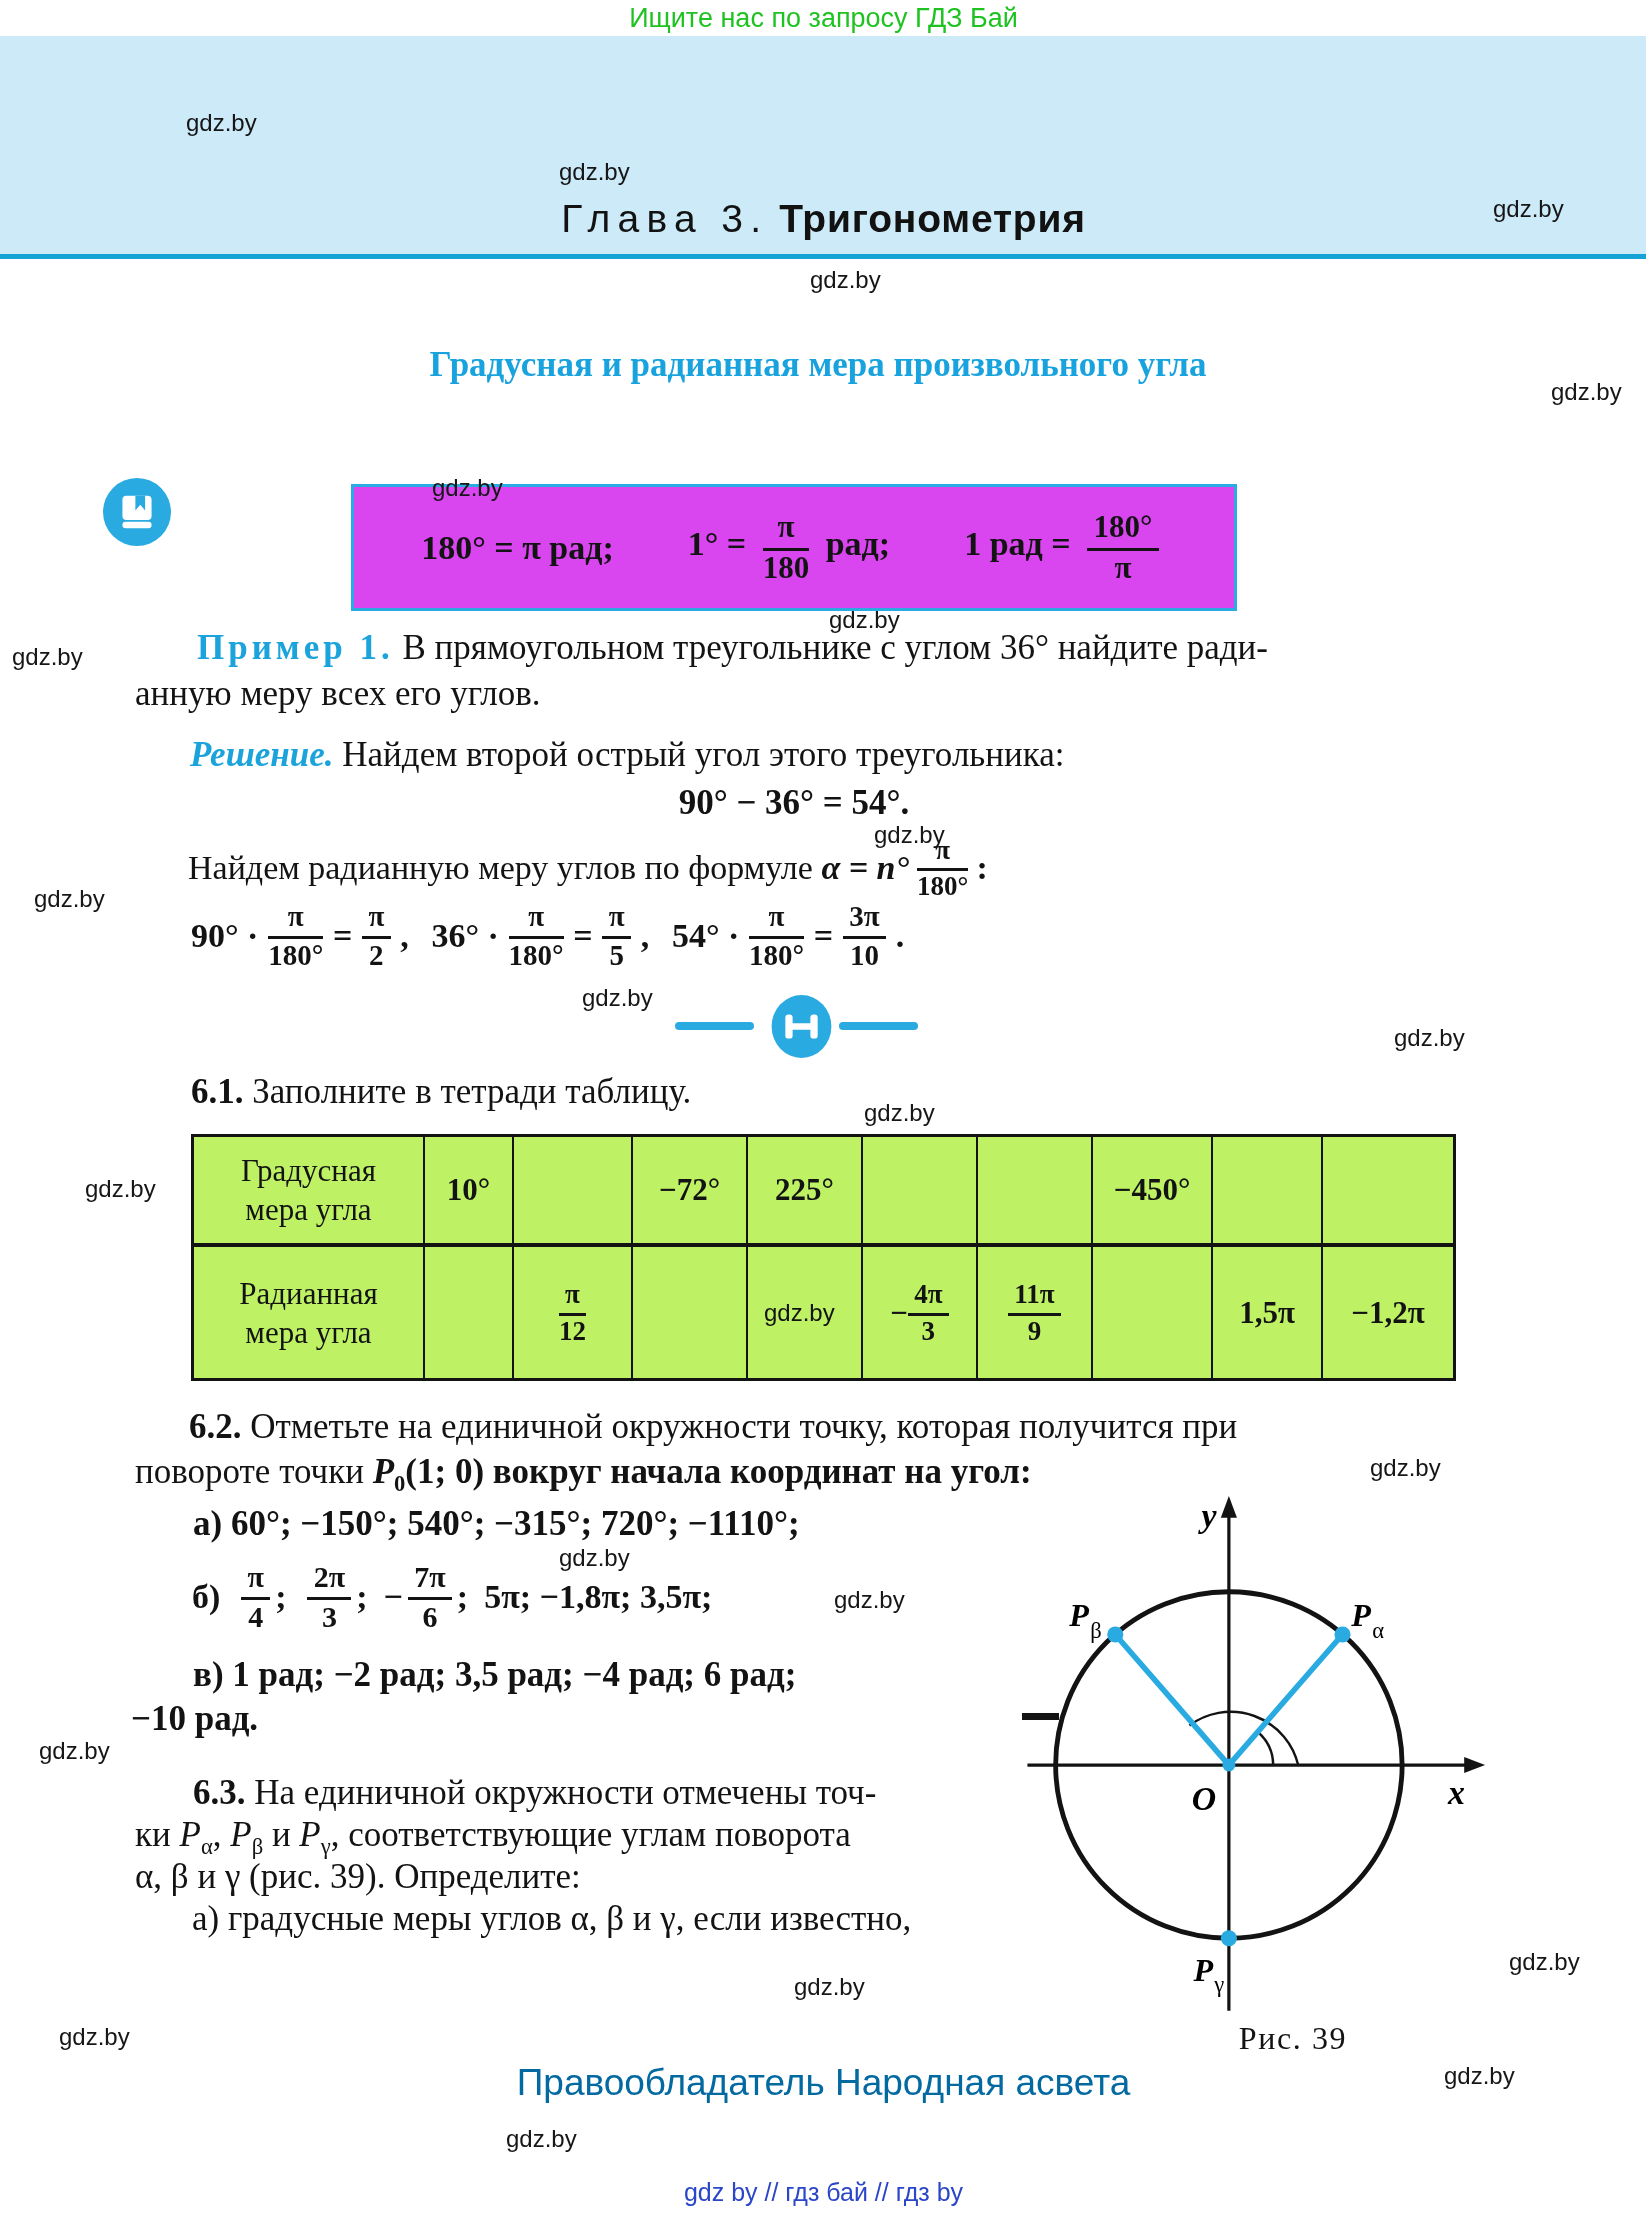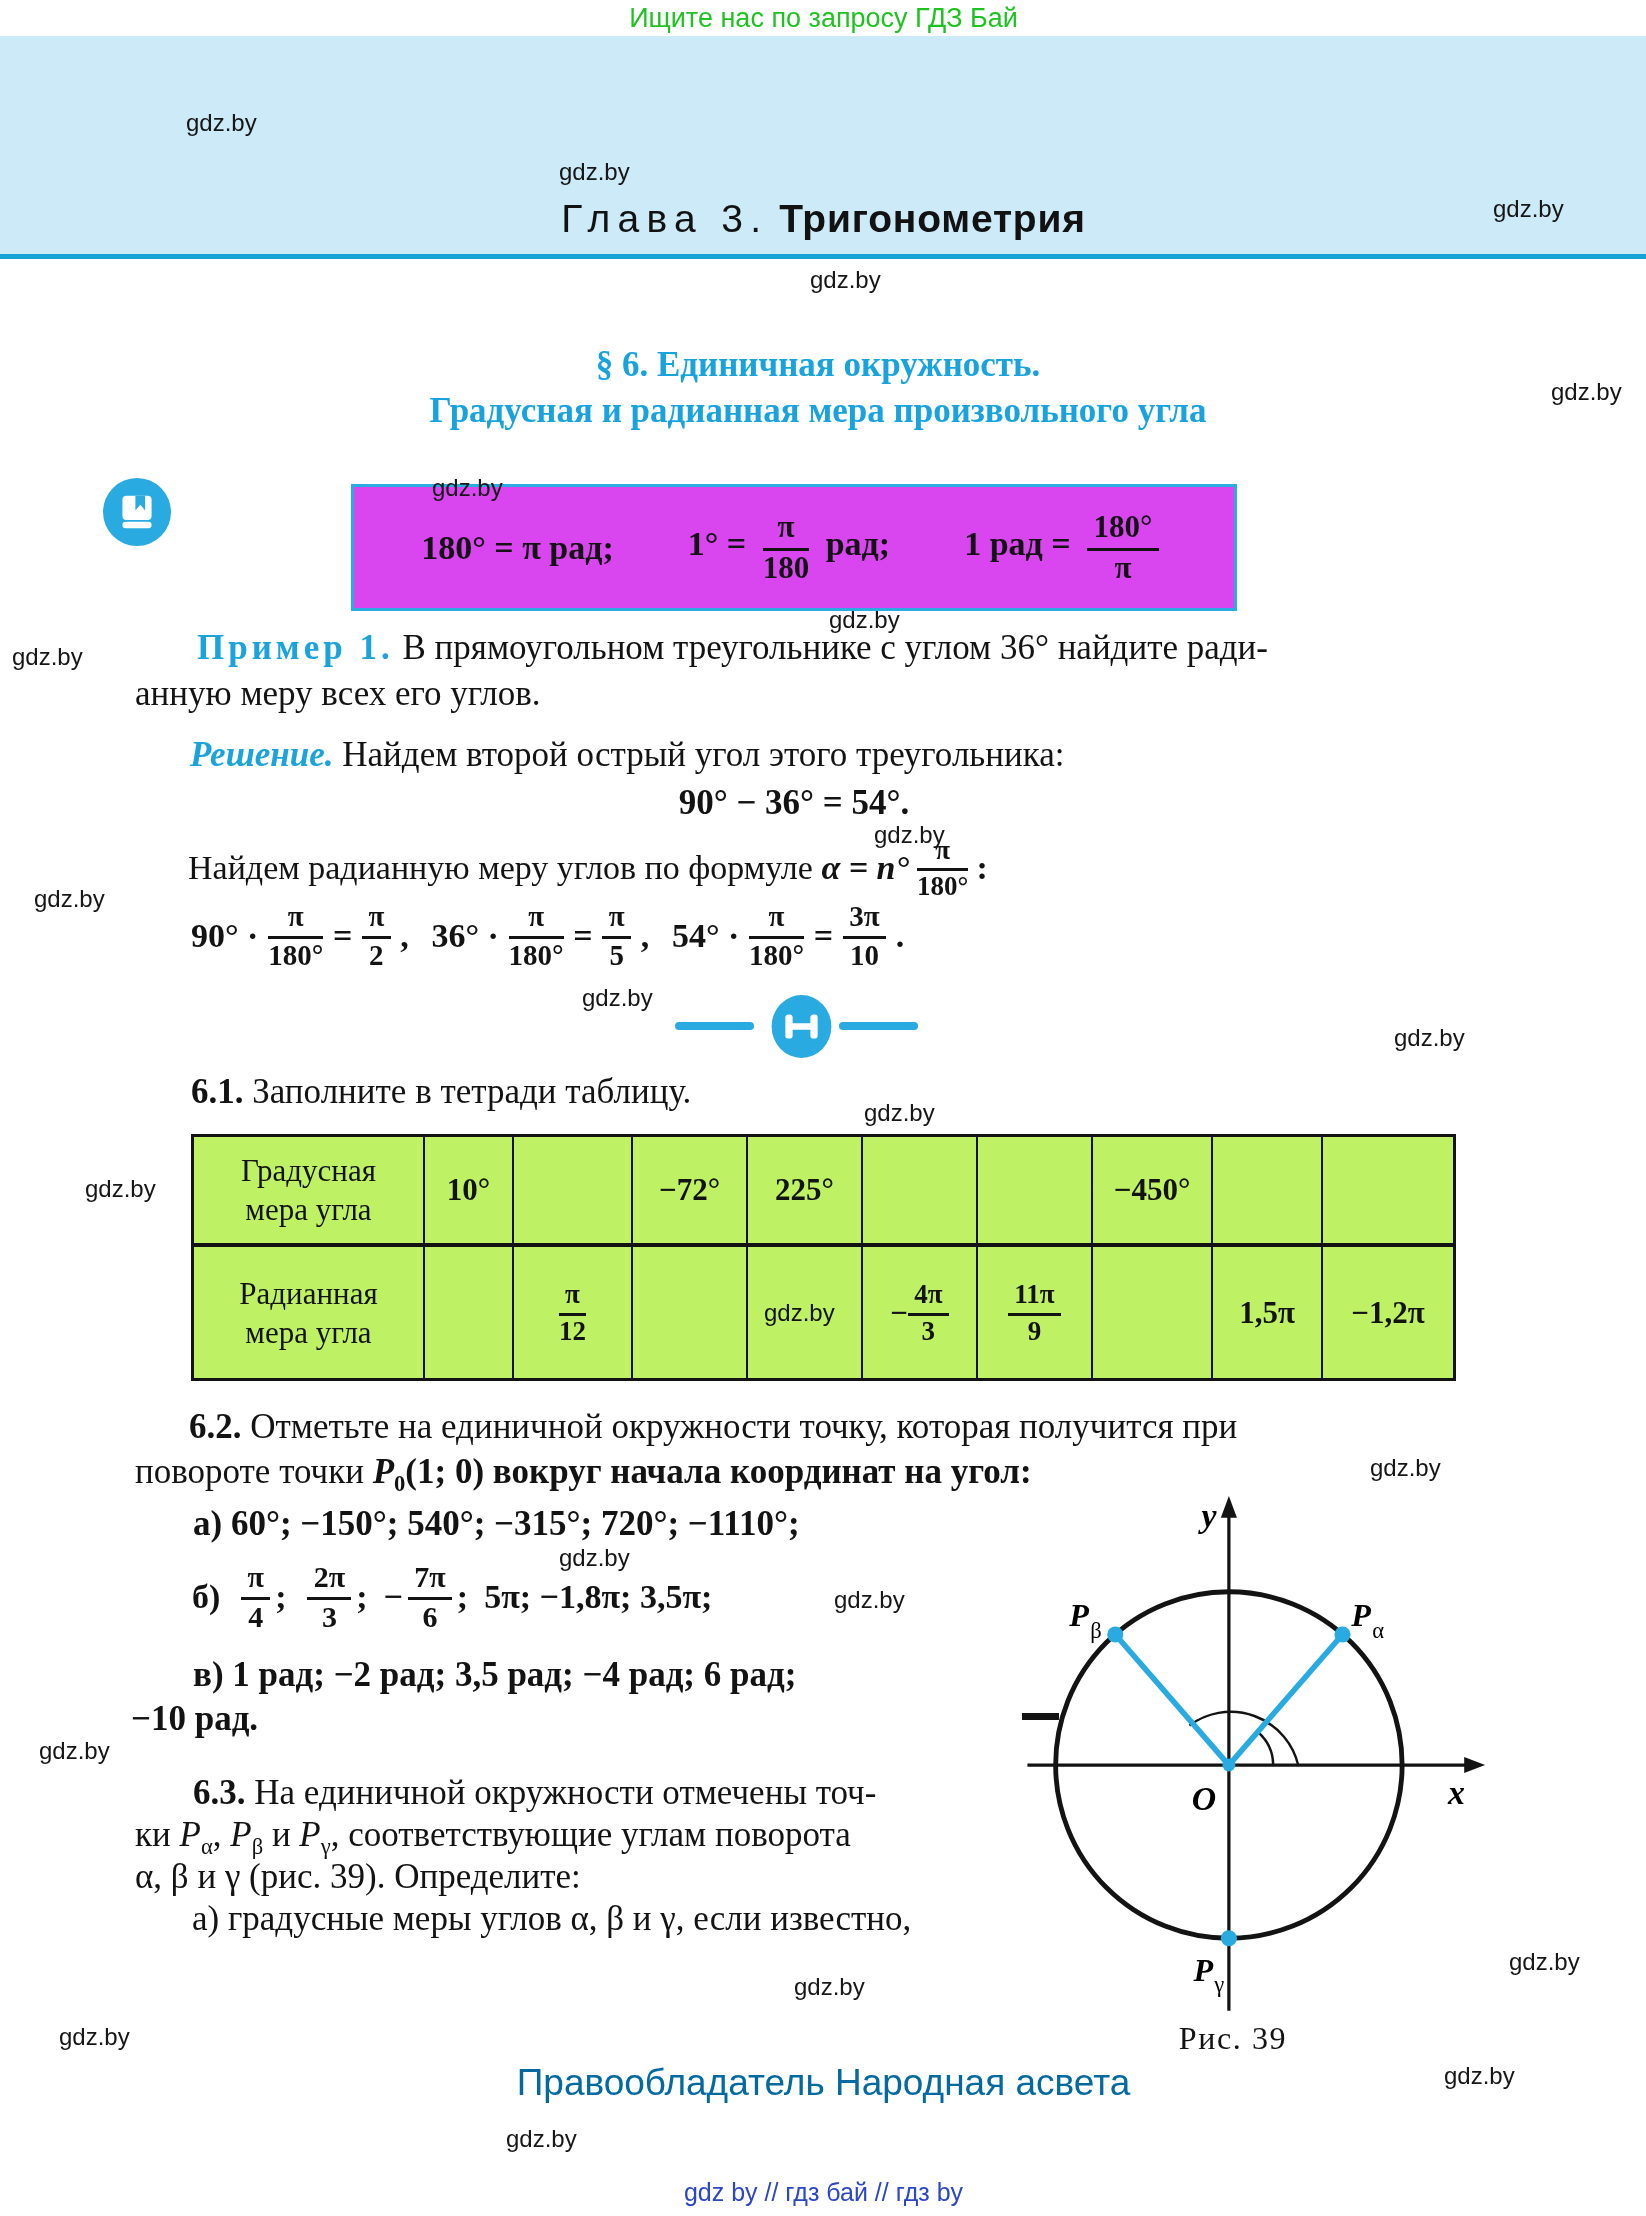--- a/index.html
+++ b/index.html
@@ -71,21 +71,21 @@
       font-family:"Liberation Sans",sans-serif;font-size:24px;font-weight:400;}
 
   
   .b-row{position:absolute;display:flex;align-items:center;font-weight:700;
       font-size:34px;white-space:nowrap;}
   .b-row .frac{font-size:30px;margin:0 4.8px;}
   .b-row .sep{margin-right:16px;}
 
   
   .fig{position:absolute;left:1003px;top:1483px;width:484px;height:556px;}
-  .fig-caption{position:absolute;left:1120px;top:2020px;width:226px;text-align:center;
+  .fig-caption{position:absolute;left:1180px;top:2020px;width:226px;text-align:center;
       font-size:32px;letter-spacing:1.6px;}
 
   
   .rights{position:absolute;left:0;top:2062px;width:100%;text-align:center;
       font-family:"Liberation Sans",sans-serif;font-size:37px;color:#0369a1;}
   .foot-links{position:absolute;left:0;top:2178px;width:100%;text-align:center;
       font-family:"Liberation Sans",sans-serif;font-size:25px;color:#2b46c8;}
   .stray{position:absolute;left:1022px;top:1713px;width:37px;height:7.3px;background:#131313;}
 </style>
 </head>
@@ -96,21 +96,20 @@
   <div class="top-link">Ищите нас по запросу ГДЗ Бай</div>
 
   <div class="band"></div>
   <div class="chapter">
     <span class="prefix">Глава 3.</span>
     <span> </span>
     <span class="main">Тригонометрия</span>
   </div>
 
   <div class="section-title">
-    <div>§  6. Единичная окружность.</div>
     <div>Градусная и радианная мера произвольного угла</div>
   </div>
 
   <svg class="book-icon" viewBox="0 0 84 84">
     <circle cx="42" cy="42" r="42" fill="#29abe2"></circle>
     <rect x="24" y="22" width="36" height="30" rx="5" fill="#ffffff"></rect>
     <polygon points="40,22 52,22 52,40 46,33 40,40" fill="#29abe2"></polygon>
     <rect x="24" y="54" width="36" height="8" rx="4" fill="#ffffff"></rect>
   </svg>
 

